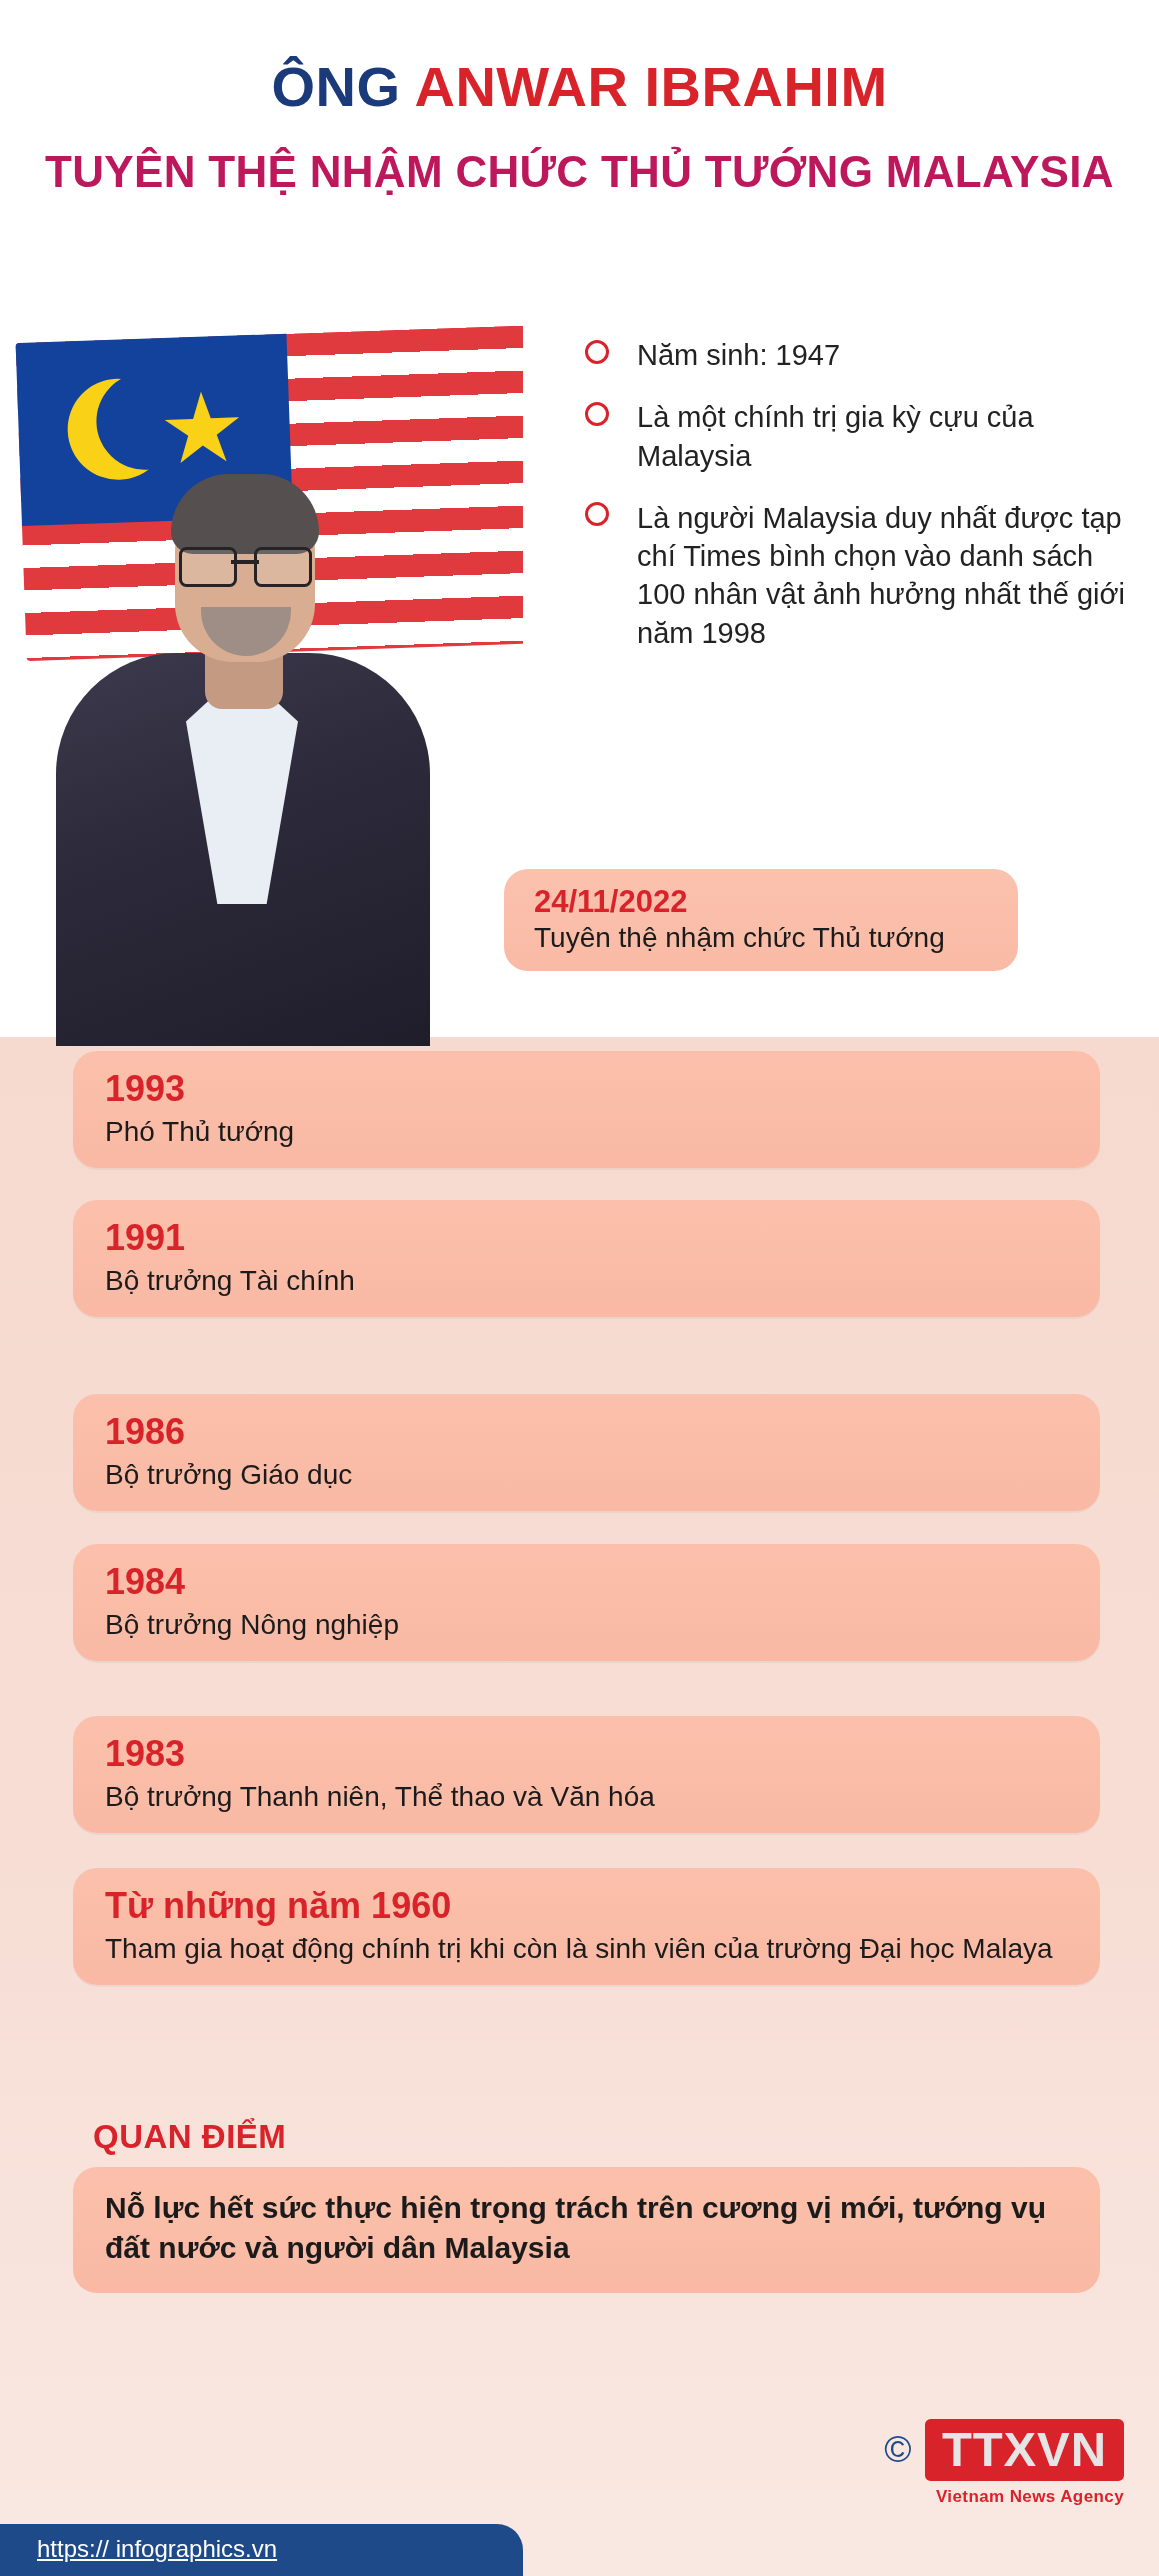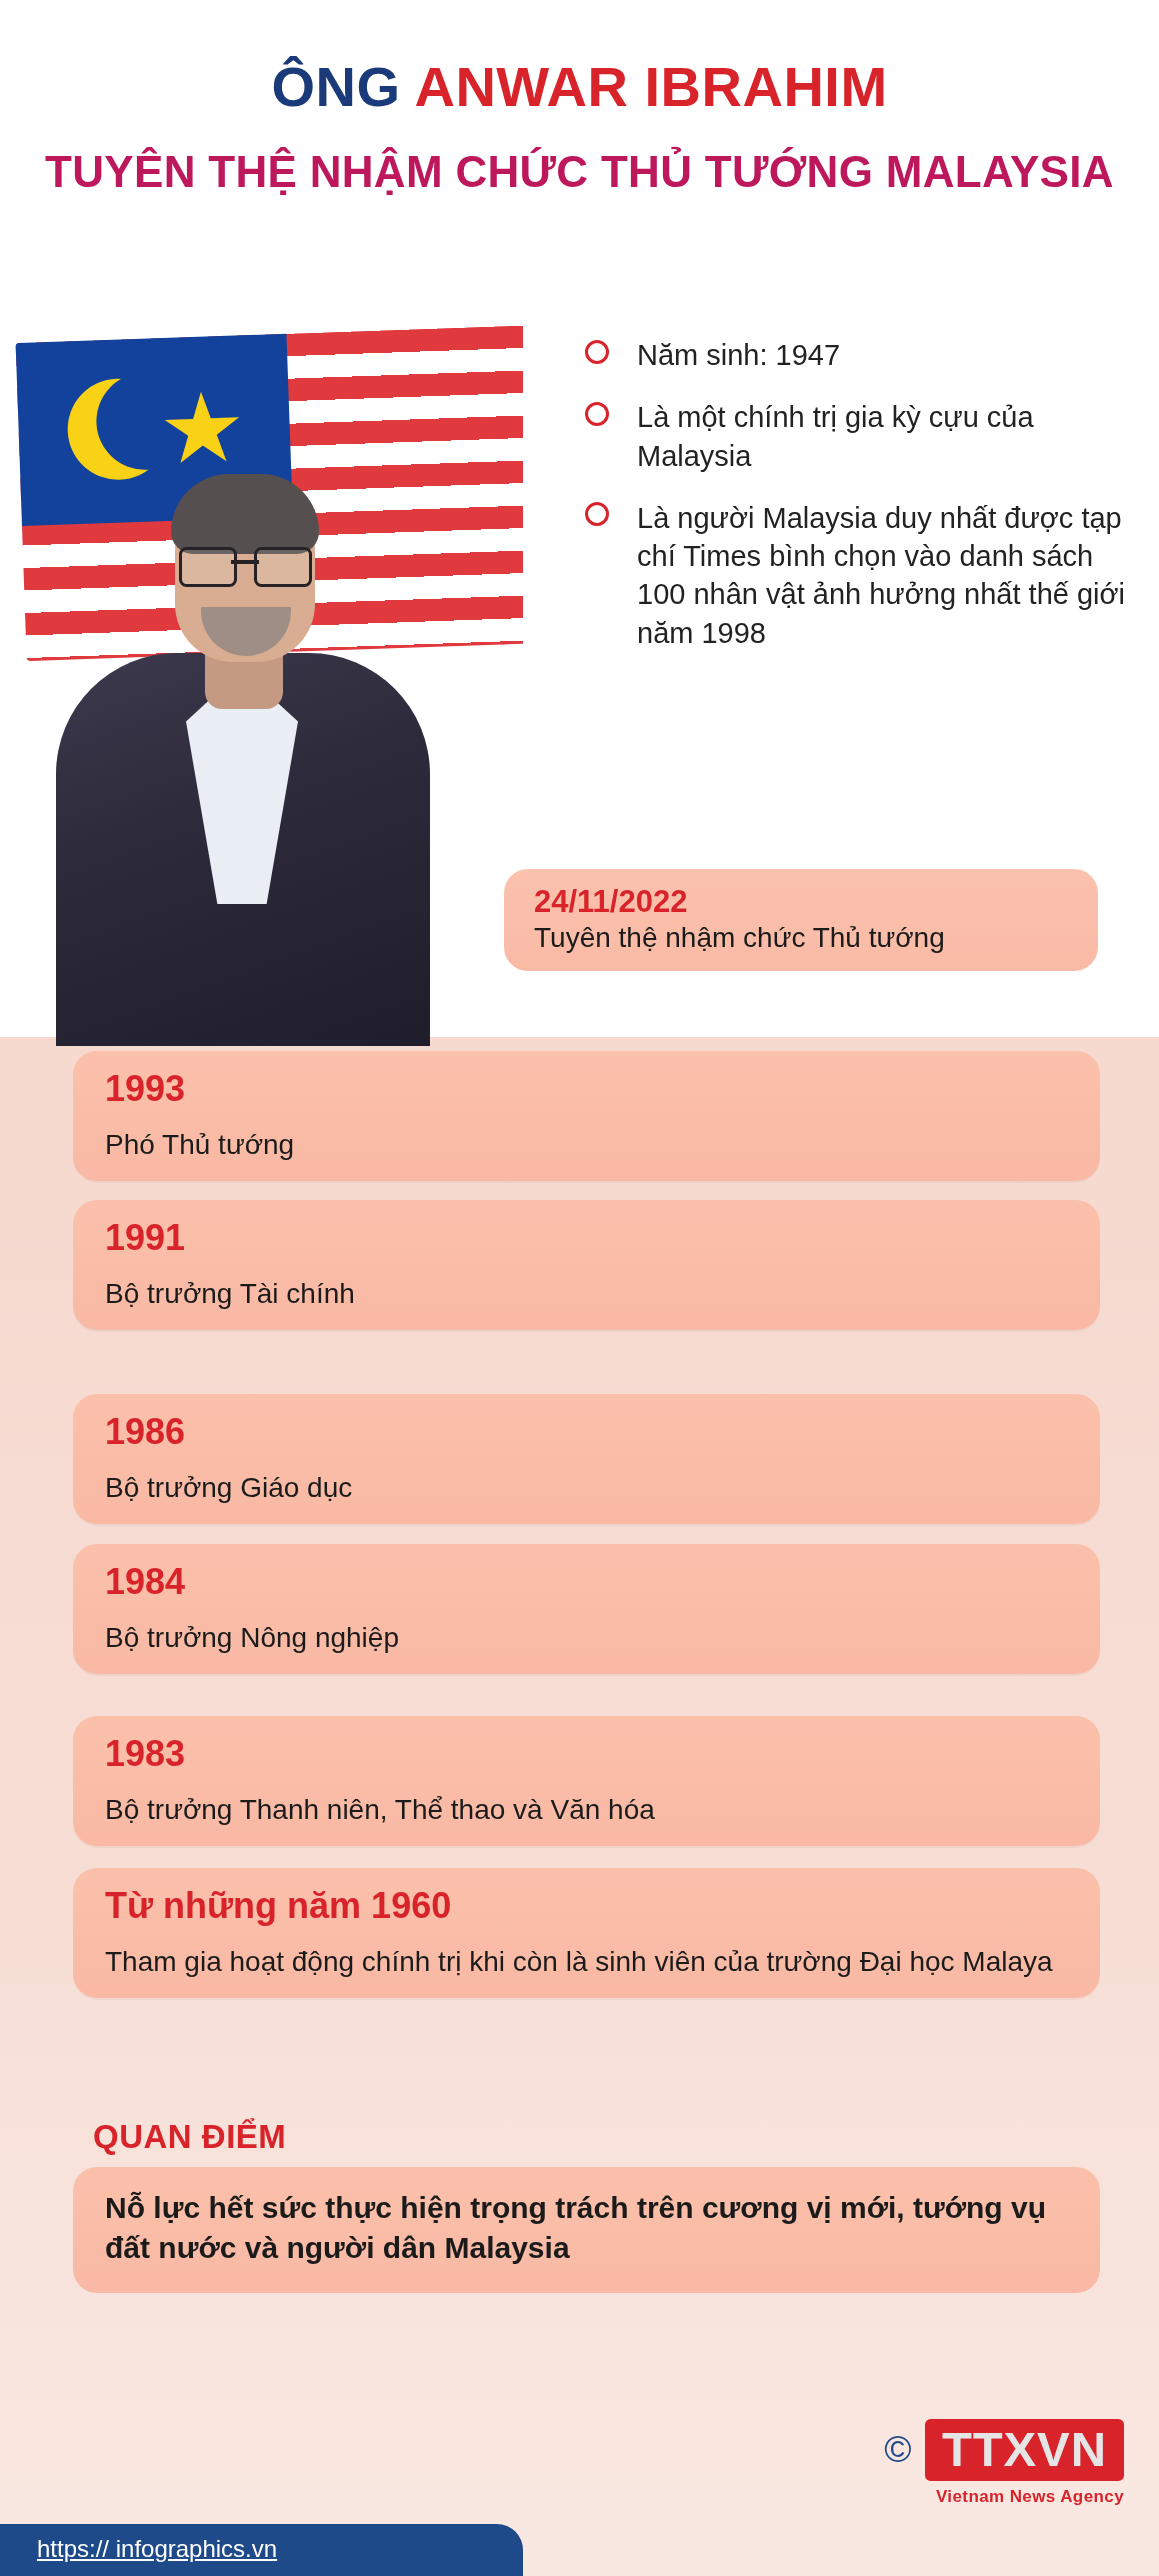--- a/index.html
+++ b/index.html
@@ -246,29 +246,29 @@
   .card .year {
     font-size: 36px;
     font-weight: bold;
     color: #d8232a;
     line-height: 1.26;
   }
   .card .desc {
     font-size: 28px;
     color: #1b1b1b;
     line-height: 1.3;
-    margin-top: 16px;
+    margin-top: 3px;
   }
 
   
   .card-top {
     position: absolute;
     left: 504px;
     top: 869px;
-    width: 594px;
+    width: 514px;
     background: linear-gradient(180deg,#fbc2ae 0%, #f9baa5 100%);
     border-radius: 24px;
     padding: 15px 28px 17px 30px;
     box-sizing: border-box;
   }
   .card-top .year { font-size: 31px; font-weight: bold; color: #d8232a; }
   .card-top .desc { font-size: 28px; color: #1b1b1b; margin-top: 1.9px; }
 
   
   .viewpoint-label {

